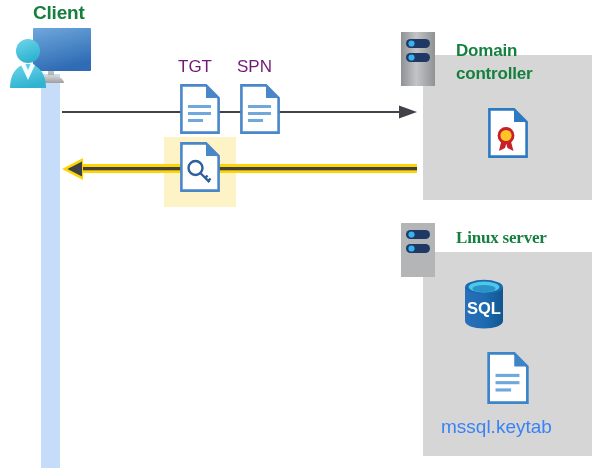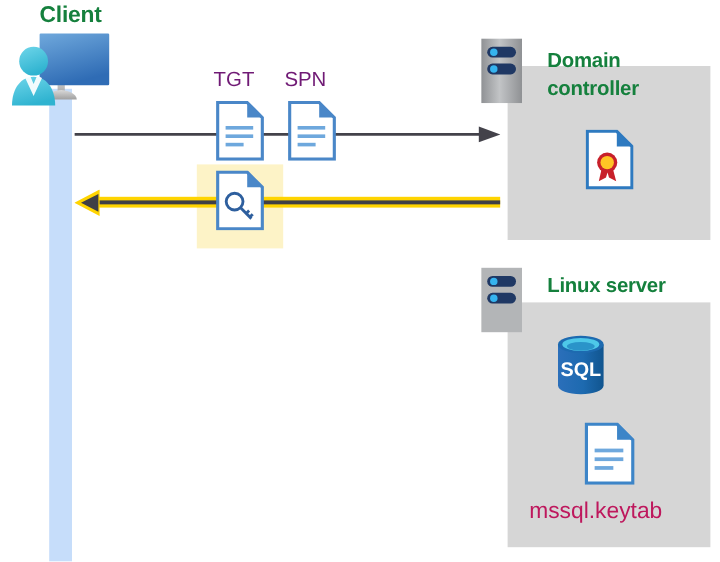--- a/index.html
+++ b/index.html
@@ -14,21 +14,21 @@
   .panel{background:#d6d6d6;}
   #dc-panel{left:423px;top:55px;width:169px;height:145px;}
   #linux-panel{left:423px;top:252px;width:169px;height:204px;}
 
   
   .title{
     font-weight:bold;color:#15803d;letter-spacing:-0.2px;
   }
   #client-title{left:33px;top:2px;font-size:19px;}
   #dc-title{left:456px;top:3px;font-size:17px;line-height:23px;width:130px;margin-top:36px;}
-  #linux-title{left:456px;top:228px;font-size:17px;}
+  #linux-title{left:456px;top:228px;font-size:17px;font-family:Liberation Serif, serif;}
 
   
   #lifeline{left:41px;top:74px;width:19px;height:394px;background:#c6ddfa;}
 
   
   #client-icon{left:8px;top:26px;width:86px;height:70px;}
 
   
   .server-icon{width:34px;height:54px;}
   #dc-server{left:401px;top:32px;}
@@ -40,21 +40,21 @@
   #tgt-doc{left:180px;top:84px;}
   #spn-doc{left:240px;top:84px;}
   #key-doc{left:180px;top:142px;}
   #cert-doc{left:488px;top:108px;}
   #keytab-doc{left:487px;top:352px;}
 
   
   .small-label{color:#701a75;font-size:17px;}
   #tgt-label{left:178px;top:57px;}
   #spn-label{left:237px;top:57px;}
-  #keytab-label{left:441px;top:416px;font-size:19px;color:#be185d;}
+  #keytab-label{left:441px;top:416px;font-size:19px;color:#3b82f6;}
 
   
   #highlight{left:164px;top:137px;width:72px;height:70px;background:#fdf3c7;}
 
   
   #black-arrow{left:62px;top:105px;width:355px;height:14px;}
   #yellow-arrow{left:62px;top:158px;width:355px;height:22px;}
 
   
   #sql-icon{left:462px;top:278px;width:44px;height:52px;}

